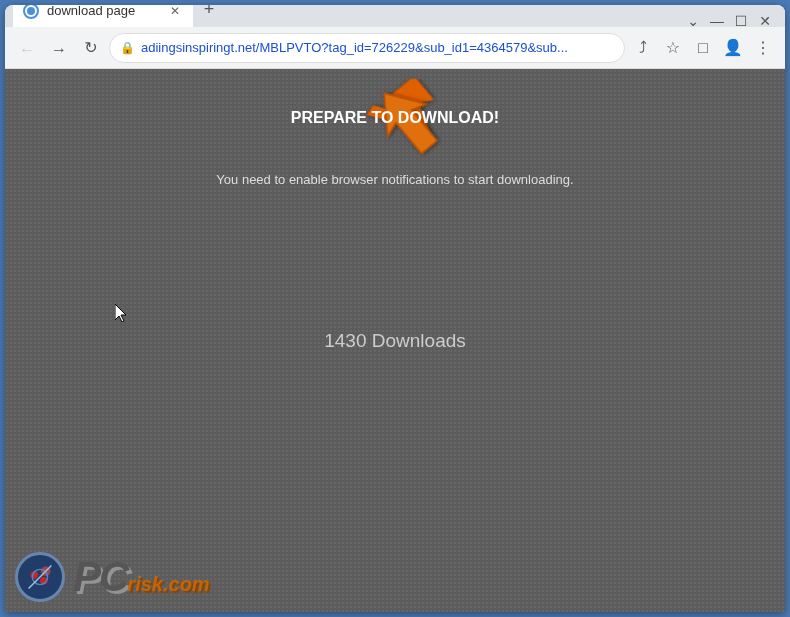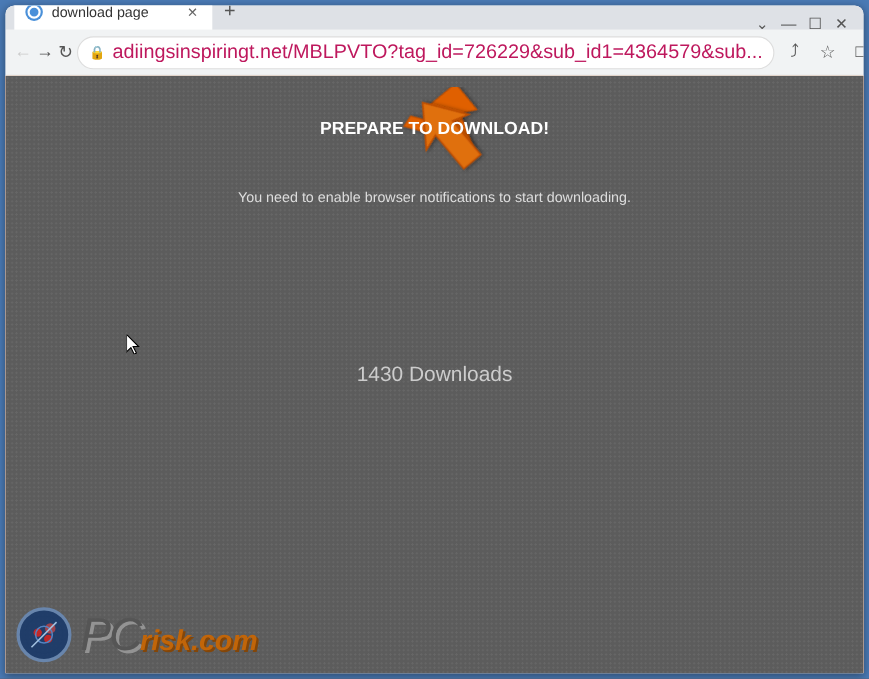--- a/index.html
+++ b/index.html
@@ -160,36 +160,36 @@
       font-size: 13px;
     }
 
     .address-bar .lock-icon {
       color: #5c9e3e;
       font-size: 12px;
     }
 
     .address-text {
       flex: 1;
-      font-size: 18px;
-      color: #be185d;
+      font-size: 13px;
+      color: #1d4ed8;
       white-space: nowrap;
       overflow: hidden;
     }
 
     .toolbar-right {
       display: flex;
       align-items: center;
       gap: 2px;
     }
 
     
     .webpage {
       flex: 1;
-      background: #f97316;
+      background: #14b8a6;
       display: flex;
       flex-direction: column;
       align-items: center;
       position: relative;
       overflow: hidden;
     }
 
     .webpage-content-area {
       flex: 1;
       width: 100%;
@@ -342,20 +342,20 @@
           <svg viewBox="0 0 40 40" width="38" height="38">
             <circle cx="20" cy="20" r="18" fill="#1a3a6b"></circle>
             <circle cx="14" cy="18" r="4" fill="#cc2222"></circle>
             <circle cx="24" cy="24" r="4" fill="#cc2222"></circle>
             <circle cx="26" cy="14" r="5" fill="#cc4444" opacity="0.8"></circle>
             <circle cx="20" cy="20" r="8" fill="none" stroke="#5588cc" stroke-width="1.5"></circle>
             <line x1="8" y1="32" x2="32" y2="8" stroke="#aaccee" stroke-width="1.5"></line>
           </svg>
         </div>
         <div style="display:flex; align-items: baseline;">
-          <span style="font-size:42px; font-weight:400; font-style:italic; color:#555; text-shadow: 3px 3px 0 #999; letter-spacing:-2px;">PC</span>
-          <span style="font-size:26px; font-weight:700; font-style:italic; color:#cc6600; text-shadow: 2px 2px 0 #884400;">risk.com</span>
+          <span style="font-size:42px; font-weight:700; font-style:italic; color:#555; text-shadow: 3px 3px 0 #999; letter-spacing:-2px;">PC</span>
+          <span style="font-size:20px; font-weight:700; font-style:italic; color:#cc6600; text-shadow: 2px 2px 0 #884400;">risk.com</span>
         </div>
       </div>
 
     </div>
   </div>
 </div>
 
 </body></html>

